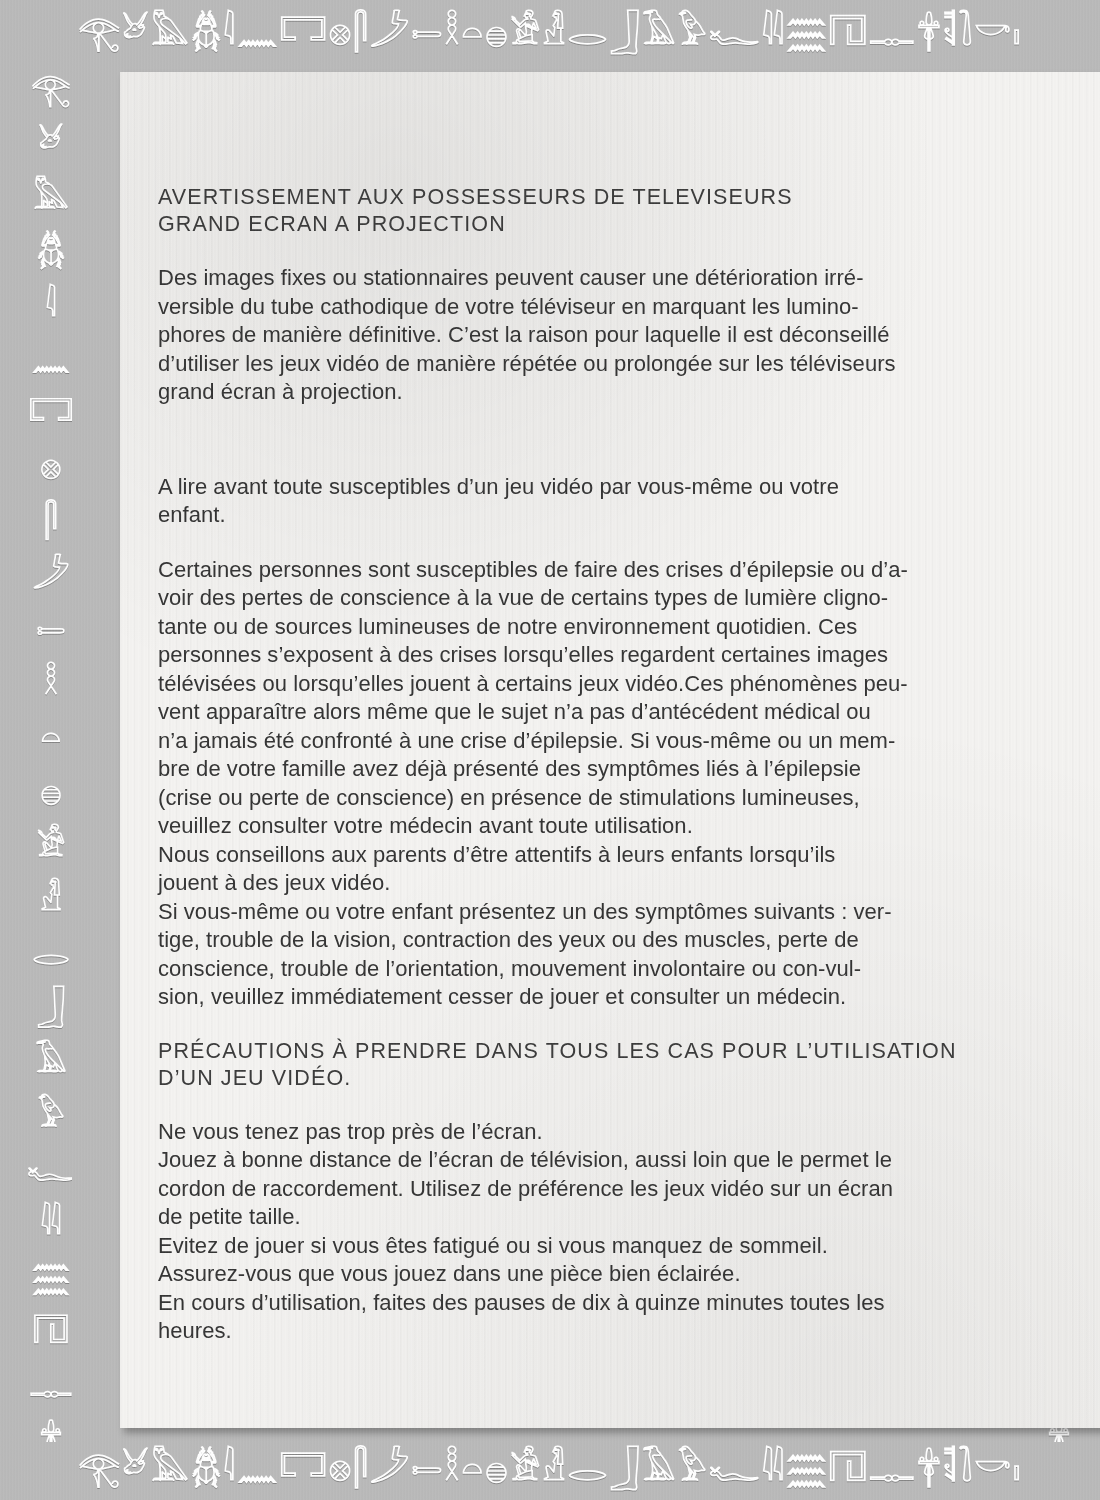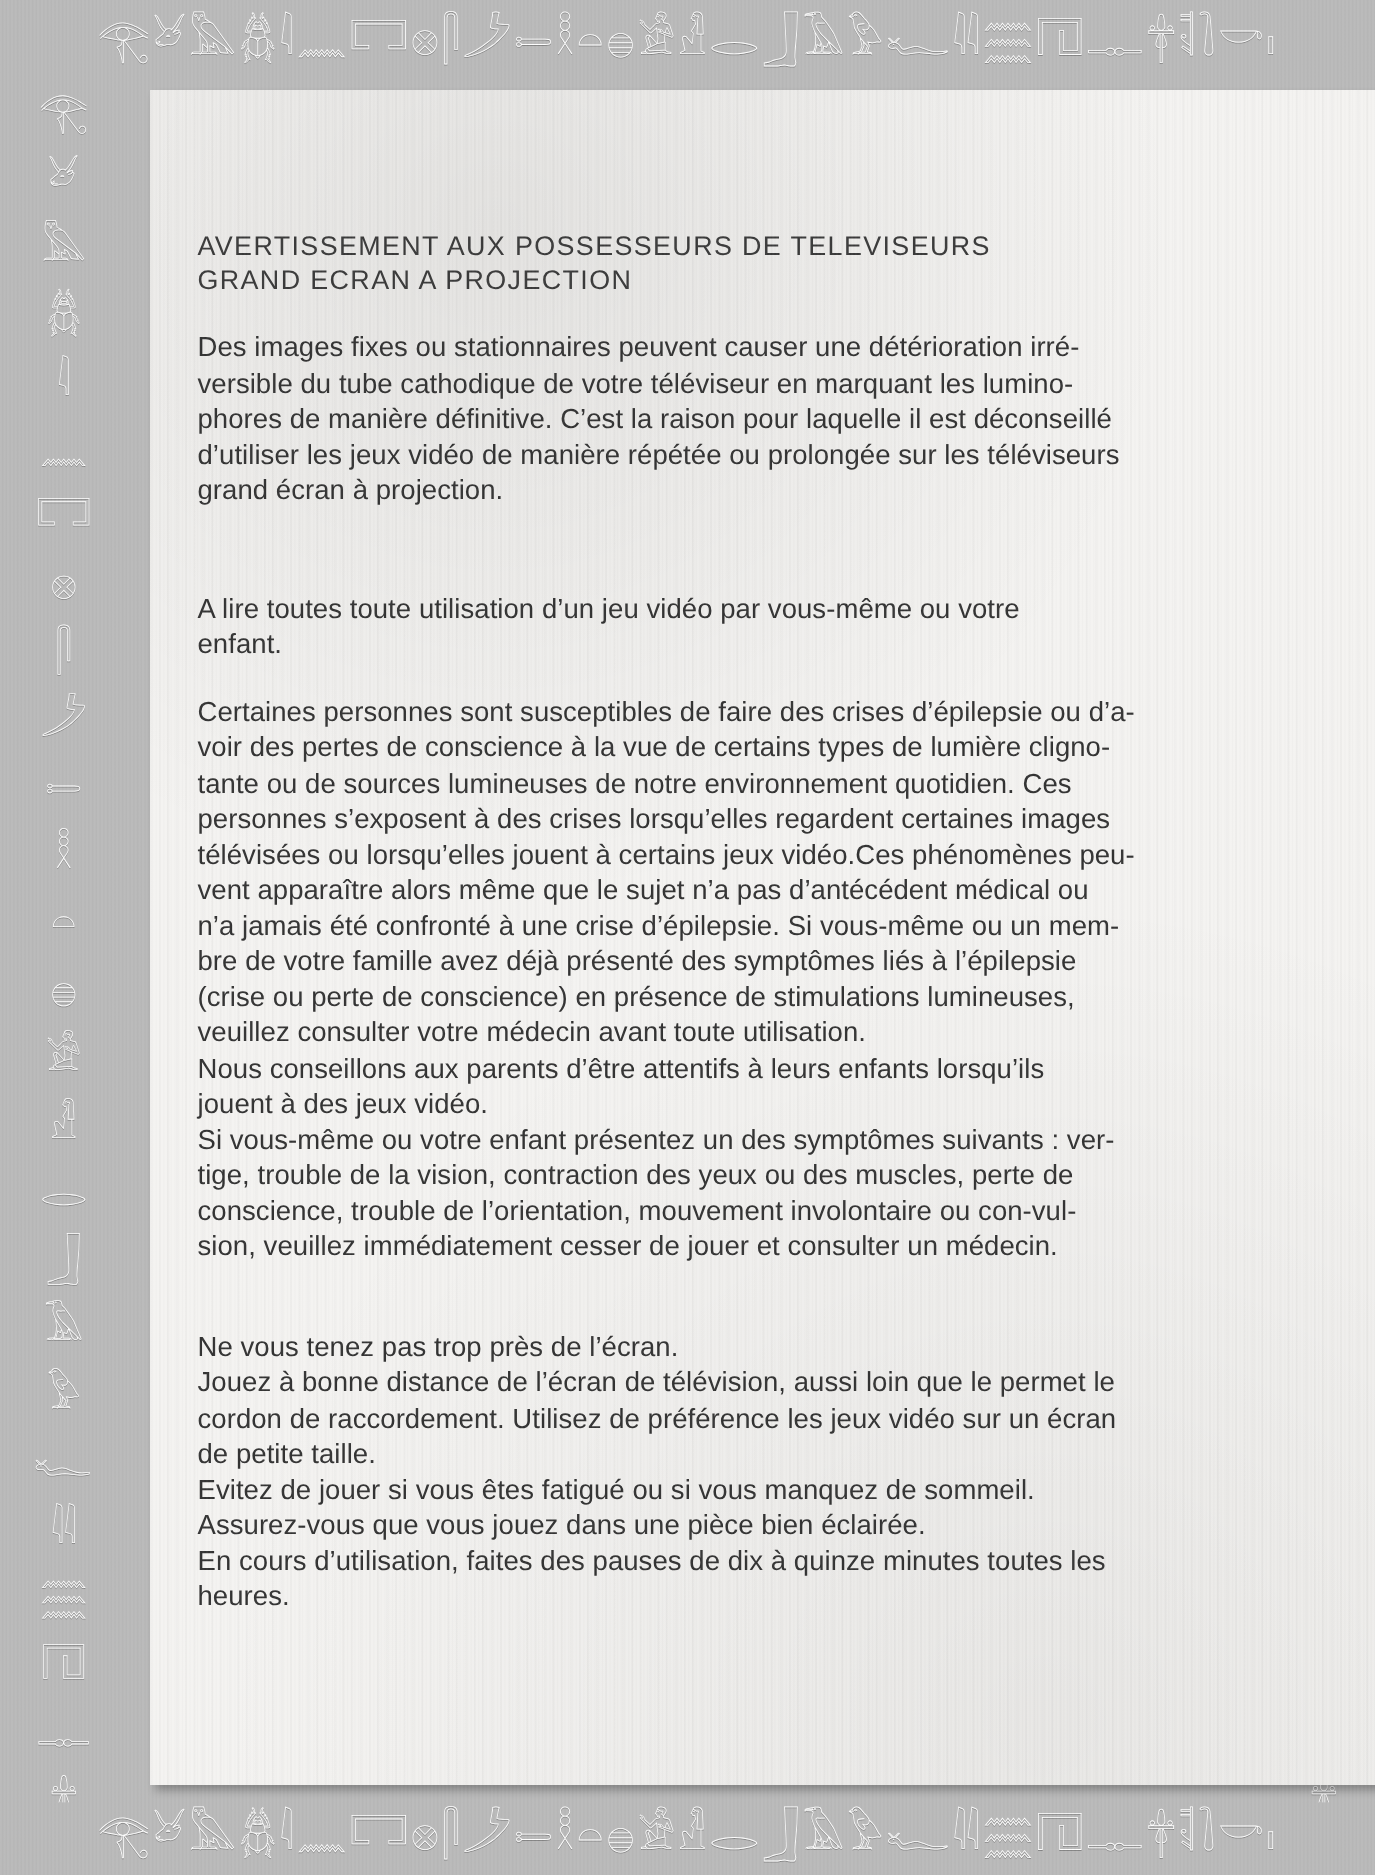--- a/index.html
+++ b/index.html
@@ -36,21 +36,21 @@
         rgba(0,0,0,0.03) 2px,
         rgba(0,0,0,0.00) 3px);
     opacity: .55;
   }
 
   
   .glyph-band {
     position: absolute;
     color: #ffffff;
     font-family: "DejaVu Sans", sans-serif;
-    font-weight: 400;
+    font-weight: 700;
     text-shadow: 0 1px 0 rgba(0,0,0,0.28);
     overflow: hidden;
     white-space: nowrap;
     letter-spacing: 2px;
     user-select: none;
   }
   .glyph-band.top {
     left: 0; top: 6px;
     width: 1100px; height: 52px;
     font-size: 34px;
@@ -162,21 +162,21 @@
       <div class="gap-md"></div>
       <p class="body-text">Des images fixes ou stationnaires peuvent causer une détérioration irré-
 versible du tube cathodique de votre téléviseur en marquant les lumino-
 phores de manière définitive. C’est la raison pour laquelle il est déconseillé
 d’utiliser les jeux vidéo de manière répétée ou prolongée sur les téléviseurs
 grand écran à projection.</p>
 
       <div class="gap-lg"></div>
 
       <div class="gap-md"></div>
-      <p class="body-text">A lire toutes toute utilisation d’un jeu vidéo par vous-même ou votre
+      <p class="body-text">A lire avant toute susceptibles d’un jeu vidéo par vous-même ou votre
 enfant.</p>
       <div class="gap-md"></div>
       <p class="body-text">Certaines personnes sont susceptibles de faire des crises d’épilepsie ou d’a-
 voir des pertes de conscience à la vue de certains types de lumière cligno-
 tante ou de sources lumineuses de notre environnement quotidien. Ces
 personnes s’exposent à des crises lorsqu’elles regardent certaines images
 télévisées ou lorsqu’elles jouent à certains jeux vidéo.Ces phénomènes peu-
 vent apparaître alors même que le sujet n’a pas d’antécédent médical ou
 n’a jamais été confronté à une crise d’épilepsie. Si vous-même ou un mem-
 bre de votre famille avez déjà présenté des symptômes liés à l’épilepsie
@@ -184,20 +184,22 @@
 veuillez consulter votre médecin avant toute utilisation.
 Nous conseillons aux parents d’être attentifs à leurs enfants lorsqu’ils
 jouent à des jeux vidéo.
 Si vous-même ou votre enfant présentez un des symptômes suivants : ver-
 tige, trouble de la vision, contraction des yeux ou des muscles, perte de
 conscience, trouble de l’orientation, mouvement involontaire ou con-vul-
 sion, veuillez immédiatement cesser de jouer et consulter un médecin.</p>
 
       <div class="gap-md"></div>
 
+      <h2 class="section-head">PRÉCAUTIONS À PRENDRE DANS TOUS LES CAS POUR L’UTILISATION
+D’UN JEU VIDÉO.</h2>
       <div class="gap-md"></div>
       <p class="body-text">Ne vous tenez pas trop près de l’écran.
 Jouez à bonne distance de l’écran de télévision, aussi loin que le permet le
 cordon de raccordement. Utilisez de préférence les jeux vidéo sur un écran
 de petite taille.
 Evitez de jouer si vous êtes fatigué ou si vous manquez de sommeil.
 Assurez-vous que vous jouez dans une pièce bien éclairée.
 En cours d’utilisation, faites des pauses de dix à quinze minutes toutes les
 heures.</p>
 

